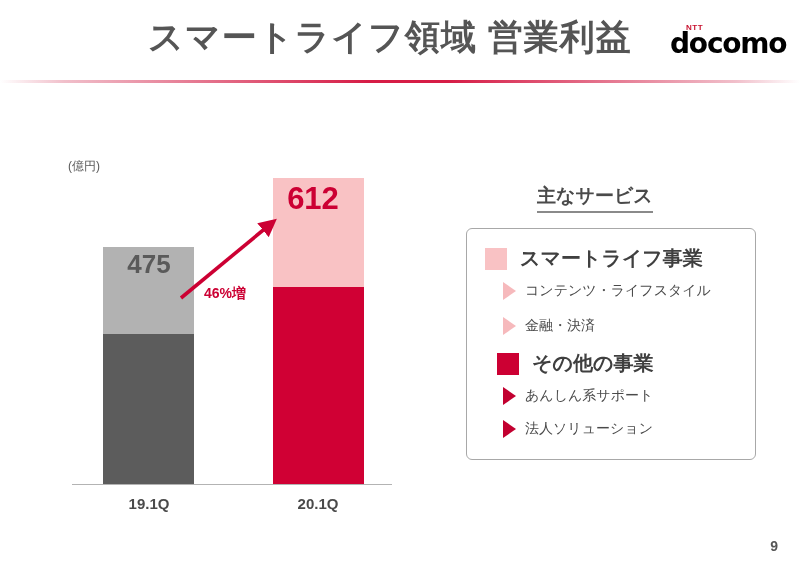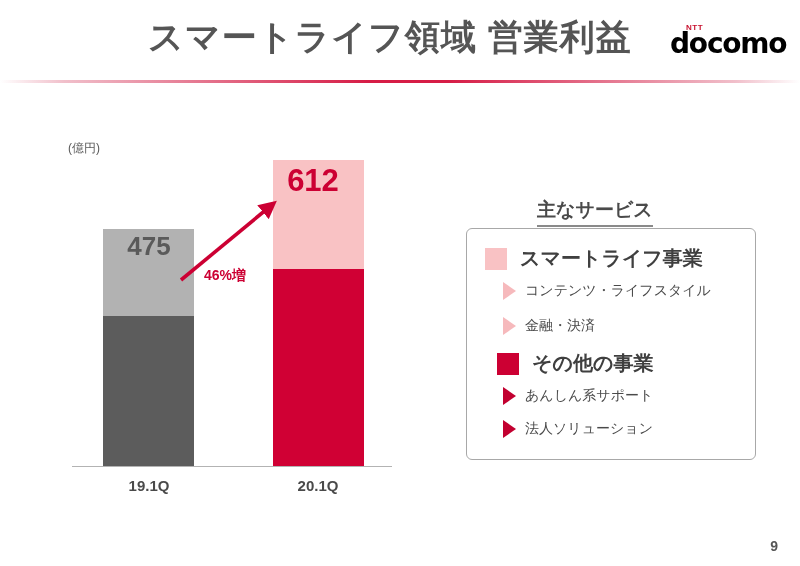--- a/index.html
+++ b/index.html
@@ -71,21 +71,21 @@
         rgba(236,170,185,0.75) 8%,
         rgba(214,28,70,1) 46%,
         rgba(214,28,70,1) 56%,
         rgba(236,170,185,0.75) 92%,
         rgba(255,255,255,1) 100%);
   }
 
   
   .chart-area {
     position: absolute;
-    left: 0; top: 72px;
+    left: 0; top: 90px;
     width: 440px; height: 440px; padding-left: 41px;
   }
   .unit-label {
     position: absolute;
     left: 68px;
     top: 68px;
     font-size: 12px;
     color: #5a5a5a;
     white-space: nowrap;
   }
@@ -161,21 +161,21 @@
     font-size: 14px;
     font-weight: bold;
     color: #cc0033;
     white-space: nowrap;
   }
 
   
   .services-heading {
     position: absolute;
     left: 537px;
-    top: 197px;
+    top: 183px;
     font-size: 19px;
     font-weight: bold;
     color: #4a4a4a;
     border-bottom: 2px solid #8a8a8a;
     padding-bottom: 2px;
     white-space: nowrap;
   }
   .legend-box {
     position: absolute;
     left: 466px;

